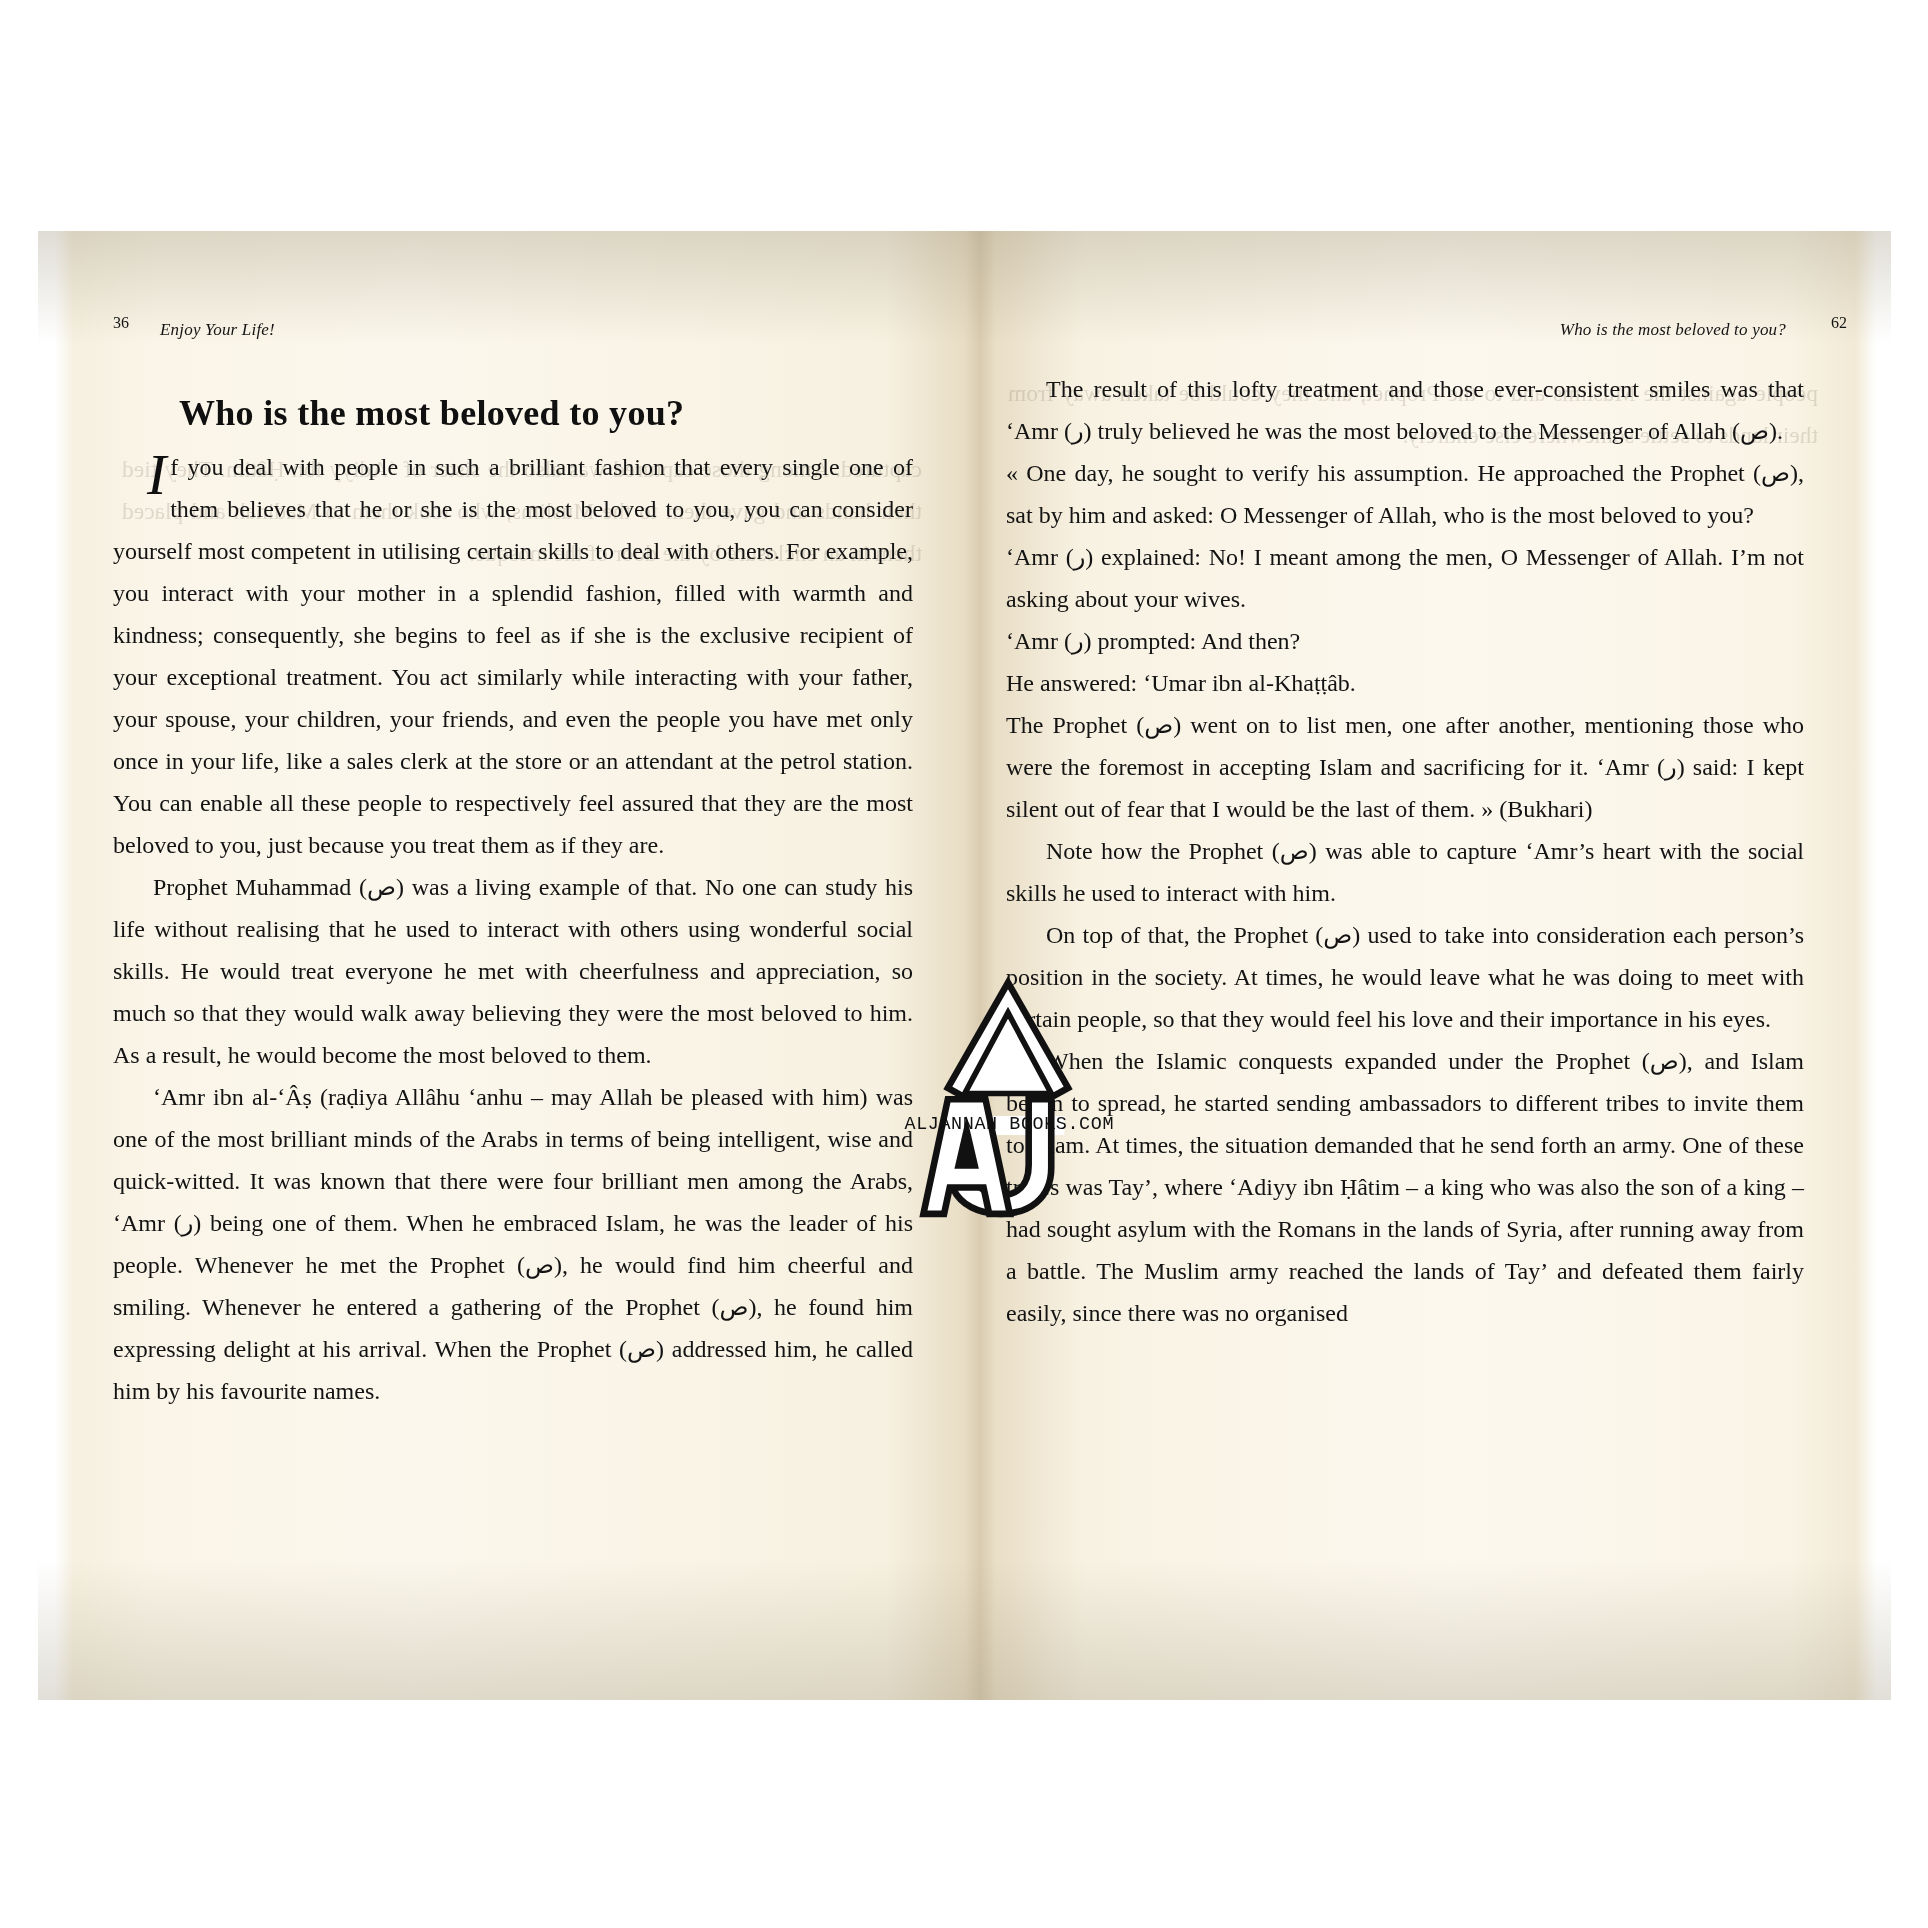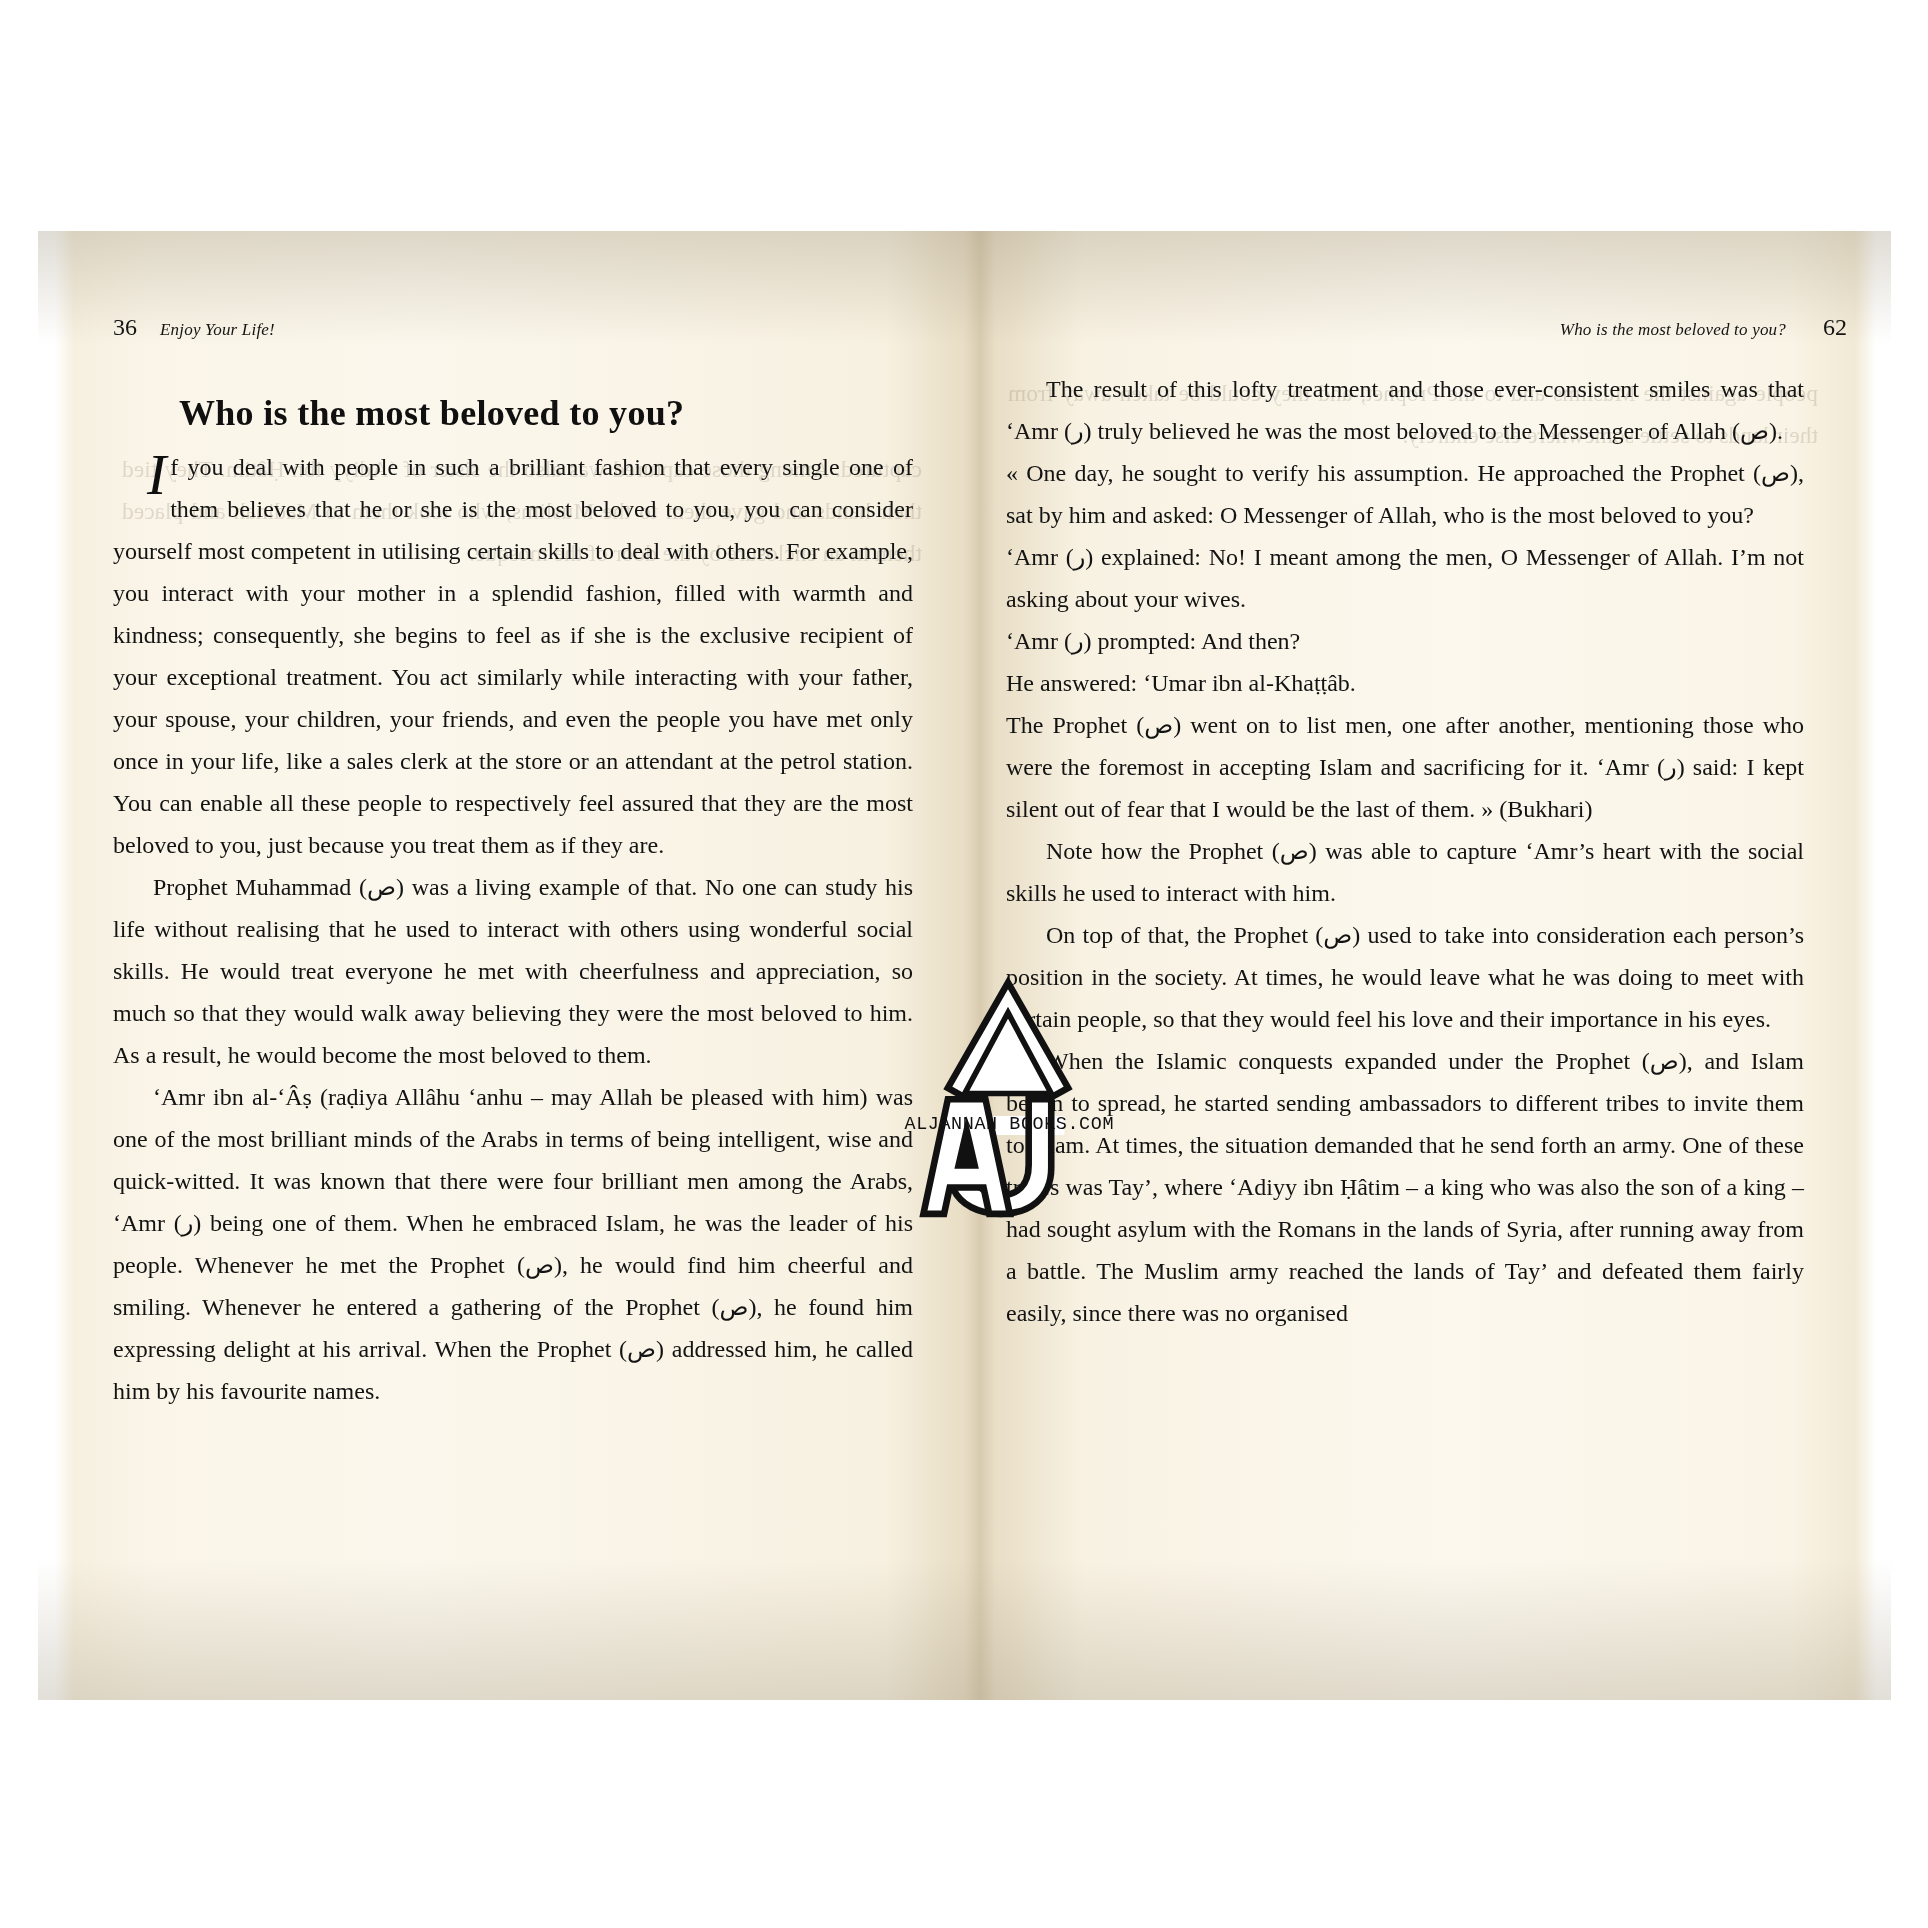--- a/index.html
+++ b/index.html
@@ -80,21 +80,21 @@
     font-style: italic;
     color: #141414;
     letter-spacing: 0.2px;
   }
   .rh-left  { left: 94px; }
   .rh-right { right: 89px; }
 
   .folio {
     position: absolute;
     top: 83px;
-    font-size: 24px;
+    font-size: 16px;
     font-style: normal;
     color: #141414;
   }
   .folio-left  { left: 47px; }
   .folio-right { right: 28px; }
 
   .chapter-title {
     position: absolute;
     left: 113px;
     top: 137px;

